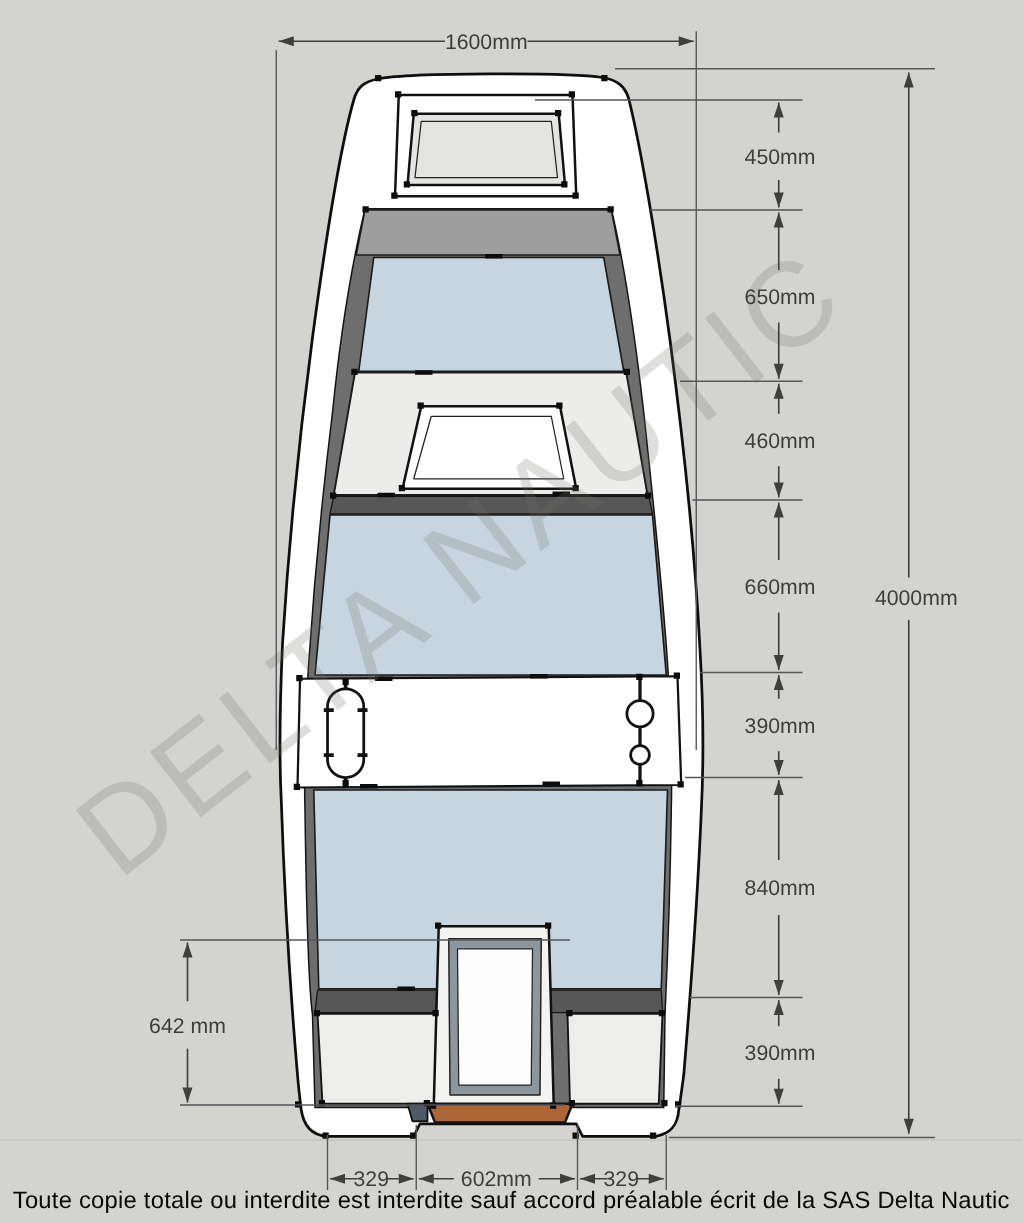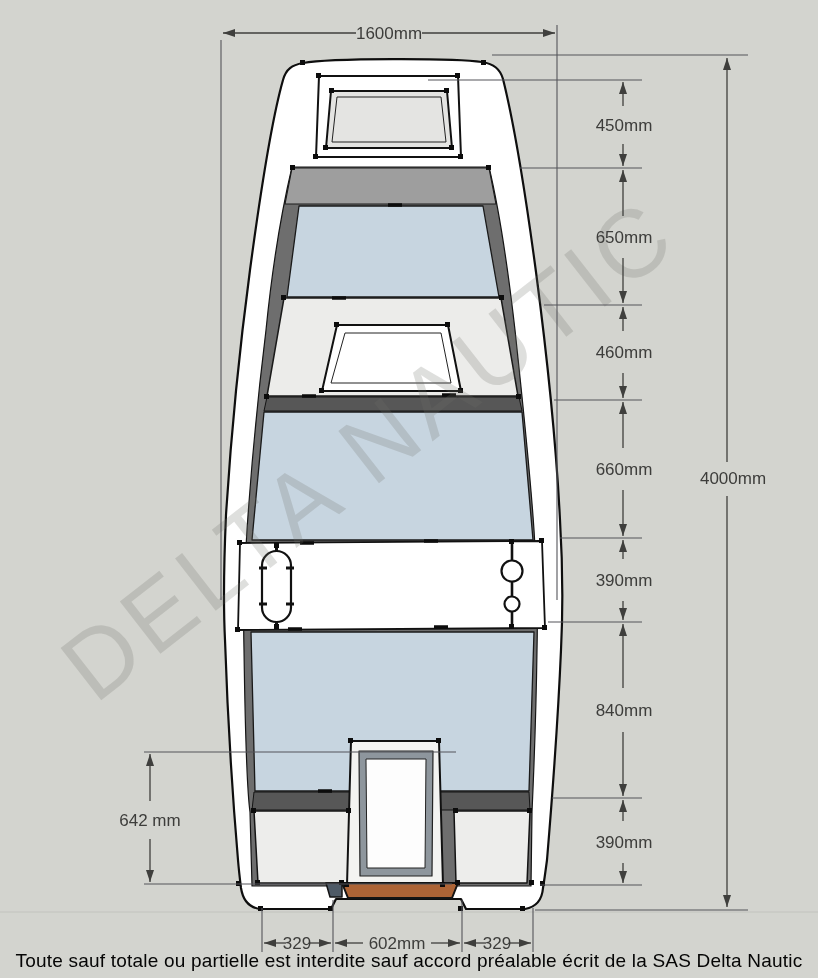--- a/index.html
+++ b/index.html
@@ -172,14 +172,14 @@
   <text class="dim-text" x="624" y="586" text-anchor="middle">390mm</text>
   <text class="dim-text" x="624" y="716" text-anchor="middle">840mm</text>
   <text class="dim-text" x="624" y="848" text-anchor="middle">390mm</text>
   <text class="dim-text" x="733" y="484" text-anchor="middle">4000mm</text>
   <text class="dim-text" x="150" y="826" text-anchor="middle">642 mm</text>
   <text class="dim-text" x="297" y="949" text-anchor="middle">329</text>
   <text class="dim-text" x="397" y="949" text-anchor="middle">602mm</text>
   <text class="dim-text" x="497" y="949" text-anchor="middle">329</text>
 </svg>
 
-<div id="footer-notice">Toute sauf totale ou partielle est interdite sauf accord préalable écrit de la SAS Delta Nautic</div>
+<div id="footer-notice">Toute copie totale ou interdite est interdite sauf accord préalable écrit de la SAS Delta Nautic</div>
 </div>
 
 </body></html>

